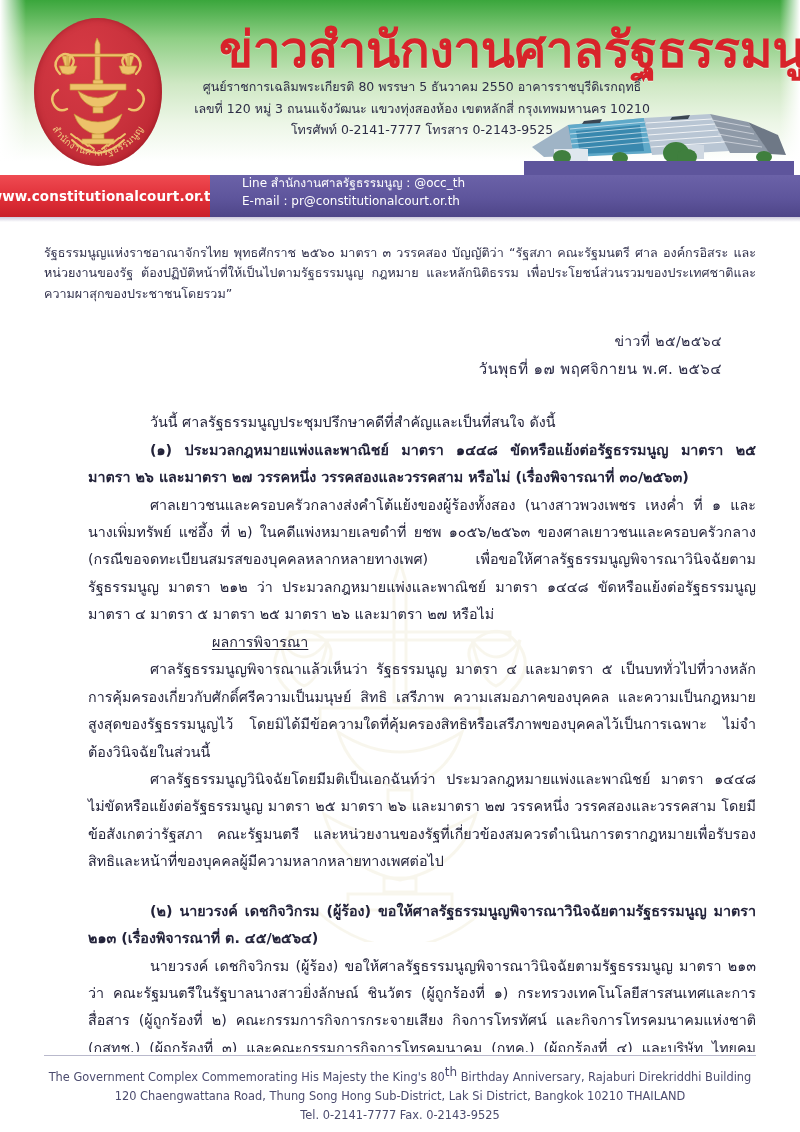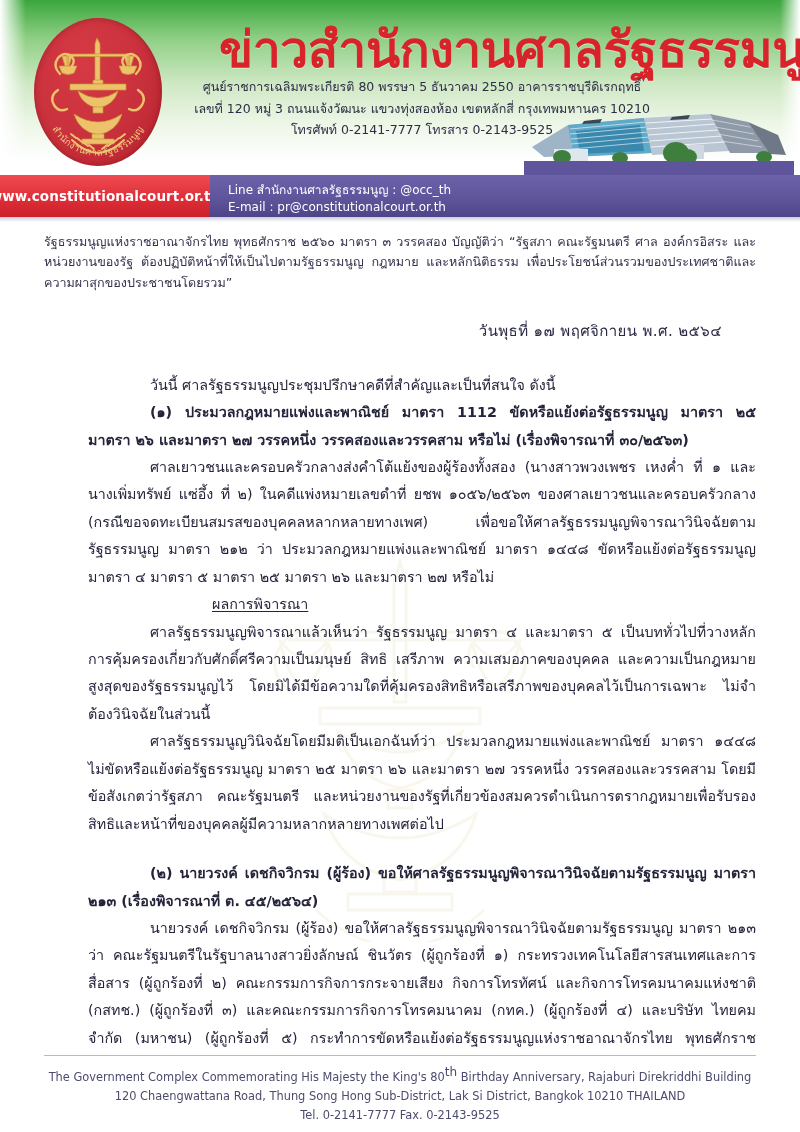--- a/index.html
+++ b/index.html
@@ -119,22 +119,22 @@
     font-size: 13.5px;
     font-weight: 600;
     letter-spacing: .1px;
     white-space: nowrap;
   }
   .ribbon-right {
     flex: 1;
     background: linear-gradient(to bottom, #6b62a8 0%, #5e559c 55%, #4e4588 100%);
     display: flex;
     flex-direction: column;
-    justify-content: flex-end;
-    padding-left: 18px;
+    justify-content: flex-start;
+    padding-left: 32px;
     box-sizing: border-box;
   }
   .ribbon-right div {
     color: #ffffff;
     font-size: 12px;
     line-height: 1.48;
     white-space: nowrap;
   }
   .ribbon-shadow {
     position: absolute;
@@ -145,21 +145,21 @@
     background: linear-gradient(to bottom, rgba(90,80,140,.30), rgba(255,255,255,0));
   }
 
   
   .content {
     position: absolute;
     left: 0;
     top: 222px;
     width: 800px;
     height: 830px;
-    padding: 0 44px;
+    padding: 11px 44px;
     box-sizing: border-box;
     overflow: hidden;
   }
 
   
   .watermark {
     position: absolute;
     left: 50%;
     top: 300px;
     transform: translateX(-50%);
@@ -391,26 +391,27 @@
     </svg>
 
     <div class="content-inner">
 
       <div class="intro">
         <span>รัฐธรรมนูญแห่งราชอาณาจักรไทย พุทธศักราช ๒๕๖๐ มาตรา ๓ วรรคสอง บัญญัติว่า “รัฐสภา คณะรัฐมนตรี ศาล องค์กรอิสระ และหน่วยงานของรัฐ</span>
         <span>ต้องปฏิบัติหน้าที่ให้เป็นไปตามรัฐธรรมนูญ กฎหมาย และหลักนิติธรรม เพื่อประโยชน์ส่วนรวมของประเทศชาติและความผาสุกของประชาชนโดยรวม”</span>
       </div>
 
       <div class="meta">
+        <div class="news-no">ข่าวที่ ๒๕/๒๕๖๔</div>
         <div class="news-date">วันพุธที่ ๑๗ พฤศจิกายน พ.ศ. ๒๕๖๔</div>
       </div>
 
       <div class="body-text">
         <p>วันนี้ ศาลรัฐธรรมนูญประชุมปรึกษาคดีที่สำคัญและเป็นที่สนใจ ดังนี้</p>
-        <p class="item">(๑) ประมวลกฎหมายแพ่งและพาณิชย์ มาตรา 1112 ขัดหรือแย้งต่อรัฐธรรมนูญ มาตรา ๒๕ มาตรา ๒๖ และมาตรา ๒๗ วรรคหนึ่ง วรรคสองและวรรคสาม หรือไม่ (เรื่องพิจารณาที่ ๓๐/๒๕๖๓)</p>
+        <p class="item">(๑) ประมวลกฎหมายแพ่งและพาณิชย์ มาตรา ๑๔๔๘ ขัดหรือแย้งต่อรัฐธรรมนูญ มาตรา ๒๕ มาตรา ๒๖ และมาตรา ๒๗ วรรคหนึ่ง วรรคสองและวรรคสาม หรือไม่ (เรื่องพิจารณาที่ ๓๐/๒๕๖๓)</p>
         <p>ศาลเยาวชนและครอบครัวกลางส่งคำโต้แย้งของผู้ร้องทั้งสอง (นางสาวพวงเพชร เหงค่ำ ที่ ๑ และนางเพิ่มทรัพย์ แซ่อึ้ง ที่ ๒) ในคดีแพ่งหมายเลขดำที่ ยชพ ๑๐๕๖/๒๕๖๓ ของศาลเยาวชนและครอบครัวกลาง (กรณีขอจดทะเบียนสมรสของบุคคลหลากหลายทางเพศ) เพื่อขอให้ศาลรัฐธรรมนูญพิจารณาวินิจฉัยตามรัฐธรรมนูญ มาตรา ๒๑๒ ว่า ประมวลกฎหมายแพ่งและพาณิชย์ มาตรา ๑๔๔๘ ขัดหรือแย้งต่อรัฐธรรมนูญ มาตรา ๔ มาตรา ๕ มาตรา ๒๕ มาตรา ๒๖ และมาตรา ๒๗ หรือไม่</p>
         <p><span class="heading-underline">ผลการพิจารณา</span></p>
         <p>ศาลรัฐธรรมนูญพิจารณาแล้วเห็นว่า รัฐธรรมนูญ มาตรา ๔ และมาตรา ๕ เป็นบททั่วไปที่วางหลักการคุ้มครองเกี่ยวกับศักดิ์ศรีความเป็นมนุษย์ สิทธิ เสรีภาพ ความเสมอภาคของบุคคล และความเป็นกฎหมายสูงสุดของรัฐธรรมนูญไว้ โดยมิได้มีข้อความใดที่คุ้มครองสิทธิหรือเสรีภาพของบุคคลไว้เป็นการเฉพาะ ไม่จำต้องวินิจฉัยในส่วนนี้</p>
         <p>ศาลรัฐธรรมนูญวินิจฉัยโดยมีมติเป็นเอกฉันท์ว่า ประมวลกฎหมายแพ่งและพาณิชย์ มาตรา ๑๔๔๘ ไม่ขัดหรือแย้งต่อรัฐธรรมนูญ มาตรา ๒๕ มาตรา ๒๖ และมาตรา ๒๗ วรรคหนึ่ง วรรคสองและวรรคสาม โดยมีข้อสังเกตว่ารัฐสภา คณะรัฐมนตรี และหน่วยงานของรัฐที่เกี่ยวข้องสมควรดำเนินการตรากฎหมายเพื่อรับรองสิทธิและหน้าที่ของบุคคลผู้มีความหลากหลายทางเพศต่อไป</p>
         <p class="item gap">(๒) นายวรงค์ เดชกิจวิกรม (ผู้ร้อง) ขอให้ศาลรัฐธรรมนูญพิจารณาวินิจฉัยตามรัฐธรรมนูญ มาตรา ๒๑๓ (เรื่องพิจารณาที่ ต. ๔๕/๒๕๖๔)</p>
         <p>นายวรงค์ เดชกิจวิกรม (ผู้ร้อง) ขอให้ศาลรัฐธรรมนูญพิจารณาวินิจฉัยตามรัฐธรรมนูญ มาตรา ๒๑๓ ว่า คณะรัฐมนตรีในรัฐบาลนางสาวยิ่งลักษณ์ ชินวัตร (ผู้ถูกร้องที่ ๑) กระทรวงเทคโนโลยีสารสนเทศและการสื่อสาร (ผู้ถูกร้องที่ ๒) คณะกรรมการกิจการกระจายเสียง กิจการโทรทัศน์ และกิจการโทรคมนาคมแห่งชาติ (กสทช.) (ผู้ถูกร้องที่ ๓) และคณะกรรมการกิจการโทรคมนาคม (กทค.) (ผู้ถูกร้องที่ ๔) และบริษัท ไทยคม จำกัด (มหาชน) (ผู้ถูกร้องที่ ๕) กระทำการขัดหรือแย้งต่อรัฐธรรมนูญแห่งราชอาณาจักรไทย พุทธศักราช ๒๕๕๐ มาตรา ๑๙๐ และมาตรา ๓๐๕ (๑) และรัฐธรรมนูญแห่งราชอาณาจักรไทย พุทธศักราช ๒๕๖๐ มาตรา ๖๐ และมาตรา ๒๗๔</p>
       </div>
 
     </div>
   </div>

